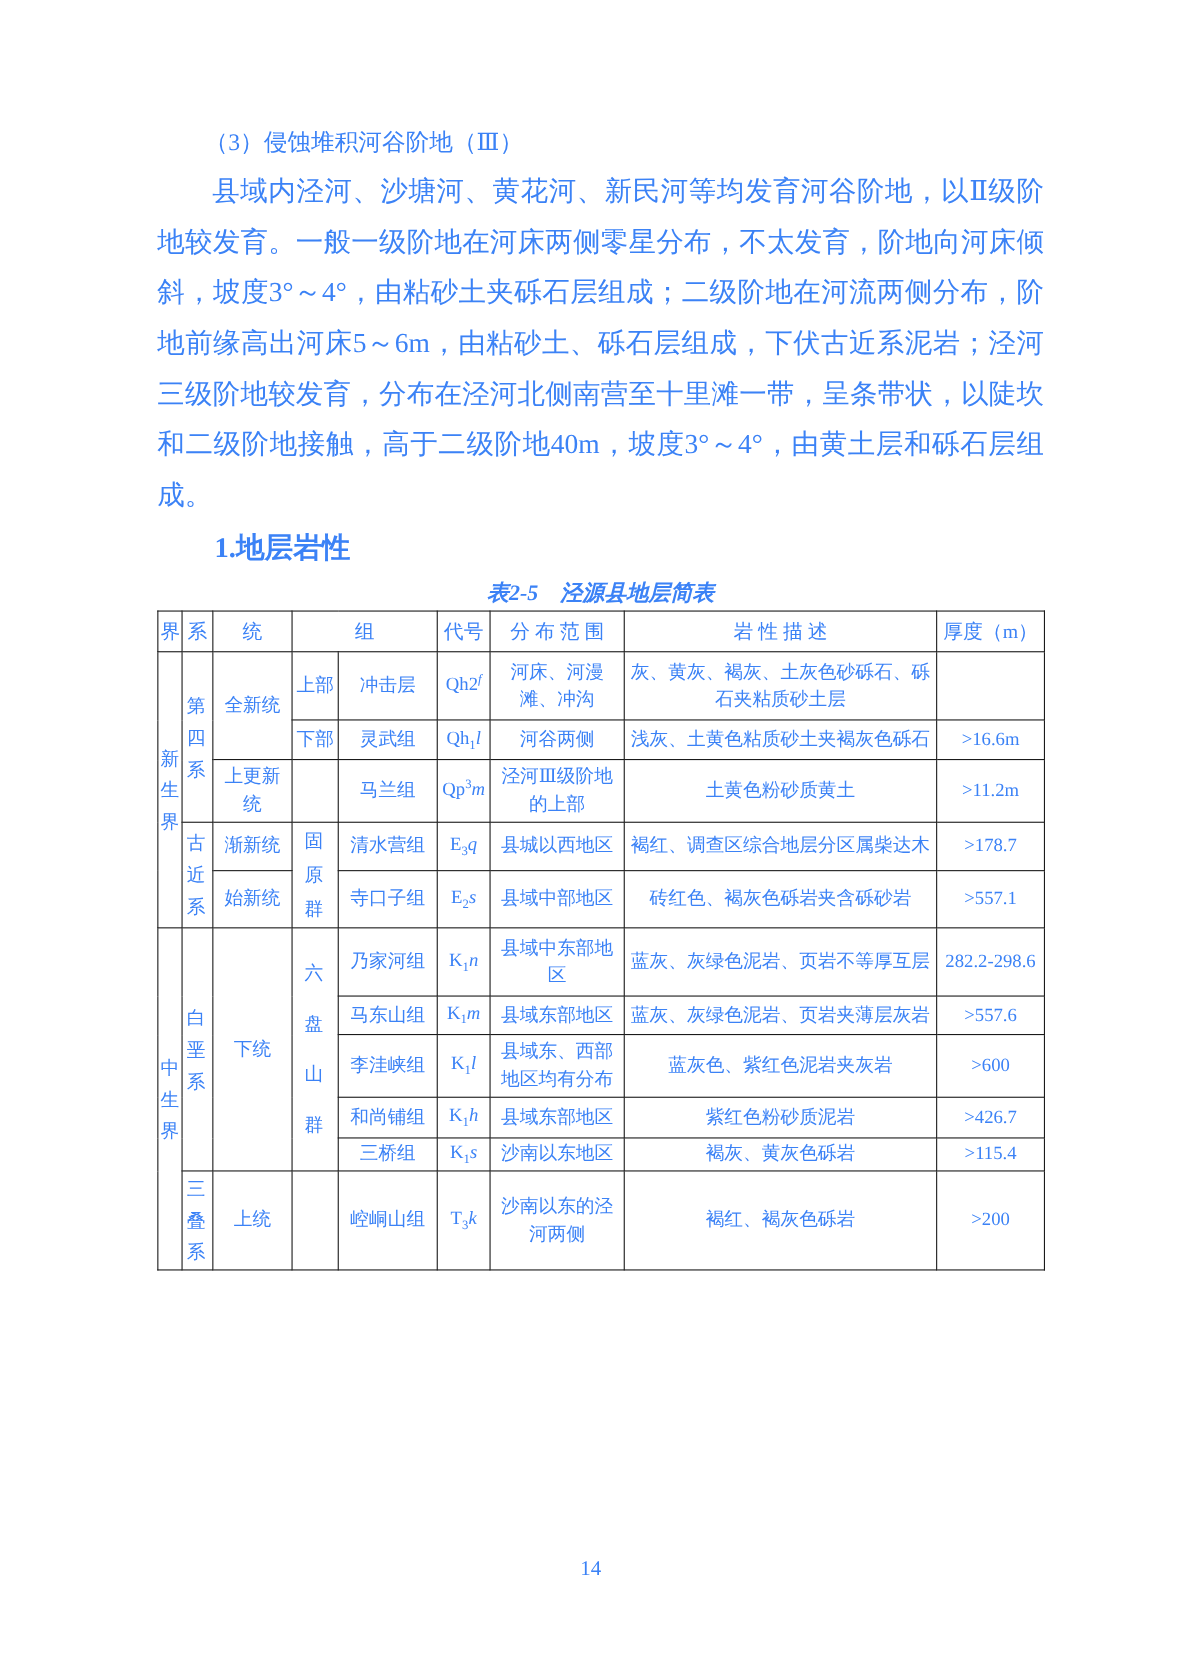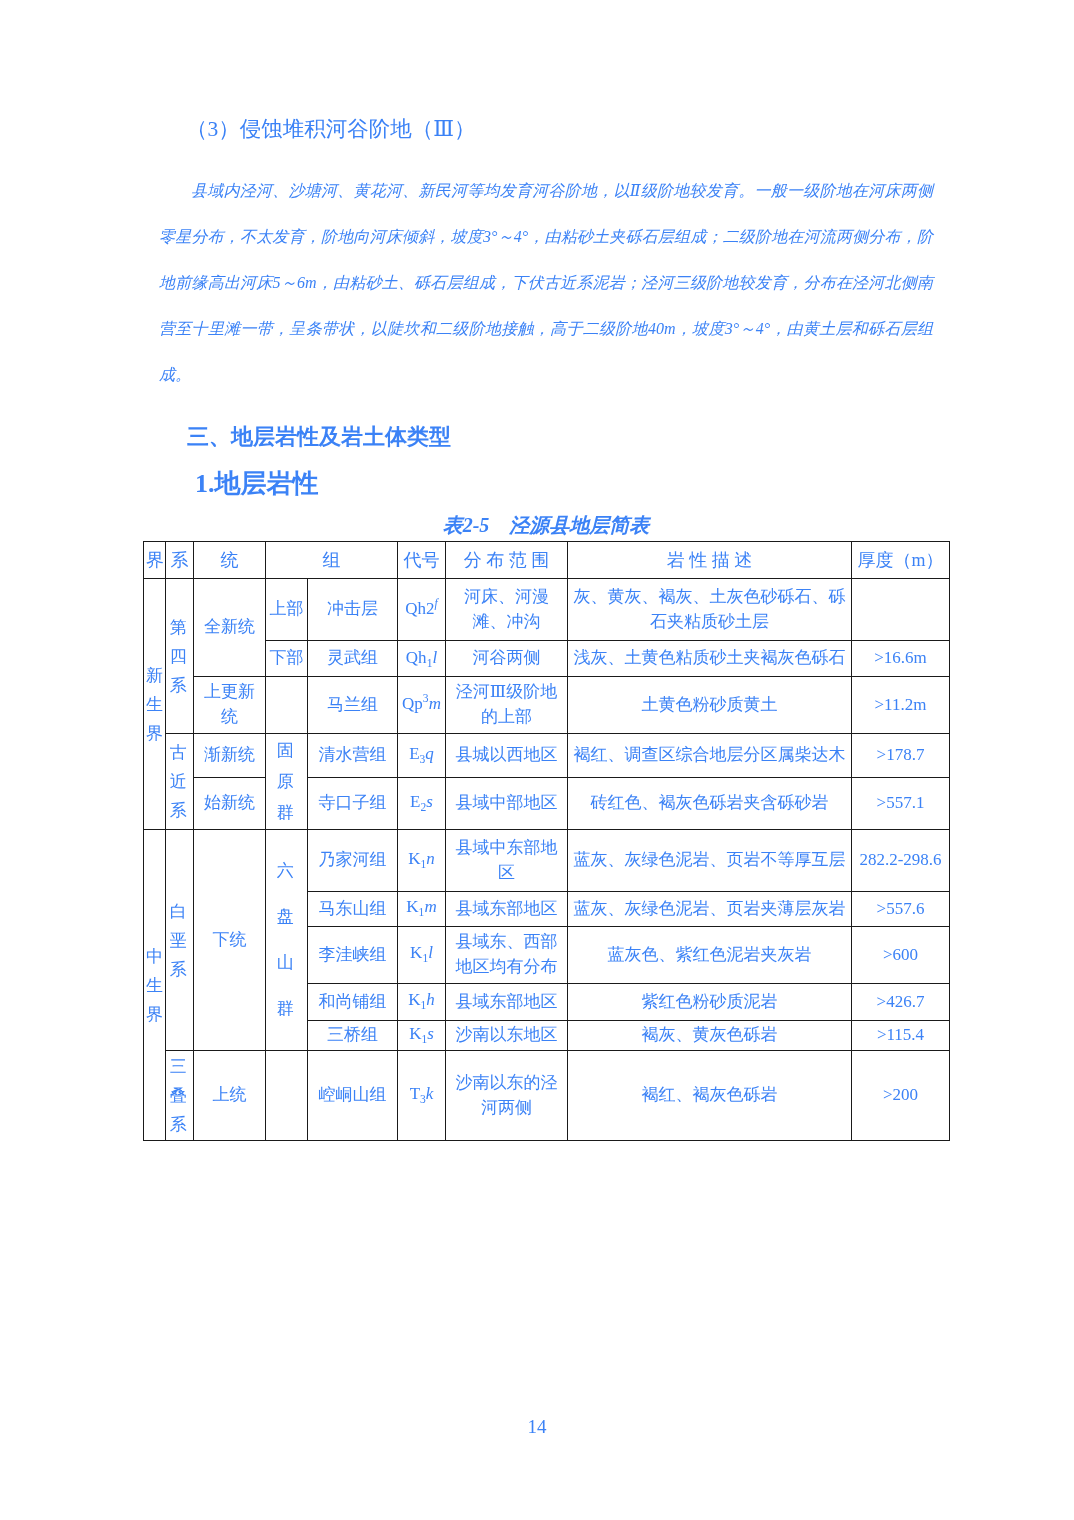--- a/index.html
+++ b/index.html
@@ -7,21 +7,21 @@
     position:relative;
     width:1074px;height:1520px;
     background:#ffffff;
     font-family:"Liberation Serif","DejaVu Serif","DejaVu Sans",serif;
     color:#3b82f6;
     overflow:hidden;
     margin:0 auto;
   }
   .doc{position:absolute;left:143px;top:106px;width:806px;}
   .h3item{margin:0;text-indent:2em;font-size:21.5px;line-height:46px;white-space:nowrap;}
-  .para{margin:16px;text-indent:2em;font-size:16px;line-height:46px;text-align:justify;font-style:italic;}
+  .para{margin:0;text-indent:2em;font-size:25px;line-height:46px;text-align:justify;}
   .sec{margin:6px 0 0 0;text-indent:2em;font-size:22px;line-height:46px;font-weight:bold;}
   .sub{margin:2px 0 0 0;text-indent:2em;font-size:26px;line-height:44px;font-weight:bold;}
   .tbl-title{margin:6px 0 3px 0;text-align:center;font-weight:bold;font-size:20px;line-height:26px;font-style:italic;}
 
   table.strat{border-collapse:collapse;width:806px;table-layout:fixed;font-size:17px;}
   table.strat td{
     border:1px solid #1a1a1a;
     text-align:center;vertical-align:middle;
     padding:1px 2px;line-height:1.45;
     overflow:hidden;
@@ -47,21 +47,20 @@
   .pgnum{position:absolute;left:0;right:0;top:1416px;text-align:center;font-size:19px;}
 </style>
 </head>
 <body>
 
 <div class="page">
   <div class="doc">
 
     <p class="h3item">（3）侵蚀堆积河谷阶地（Ⅲ）</p>
     <p class="para">县域内泾河、沙塘河、黄花河、新民河等均发育河谷阶地，以Ⅱ级阶地较发育。一般一级阶地在河床两侧零星分布，不太发育，阶地向河床倾斜，坡度3°～4°，由粘砂土夹砾石层组成；二级阶地在河流两侧分布，阶地前缘高出河床5～6m，由粘砂土、砾石层组成，下伏古近系泥岩；泾河三级阶地较发育，分布在泾河北侧南营至十里滩一带，呈条带状，以陡坎和二级阶地接触，高于二级阶地40m，坡度3°～4°，由黄土层和砾石层组成。</p>
-    <h2 class="sec">三、地层岩性及岩土体类型</h2>
     <h3 class="sub">1.地层岩性</h3>
 
     <p class="tbl-title">表2-5　泾源县地层简表</p>
 
     <table class="strat">
       <colgroup>
         <col style="width:22px">
           <col style="width:28px">
           <col style="width:72px">
         <col style="width:42px">

